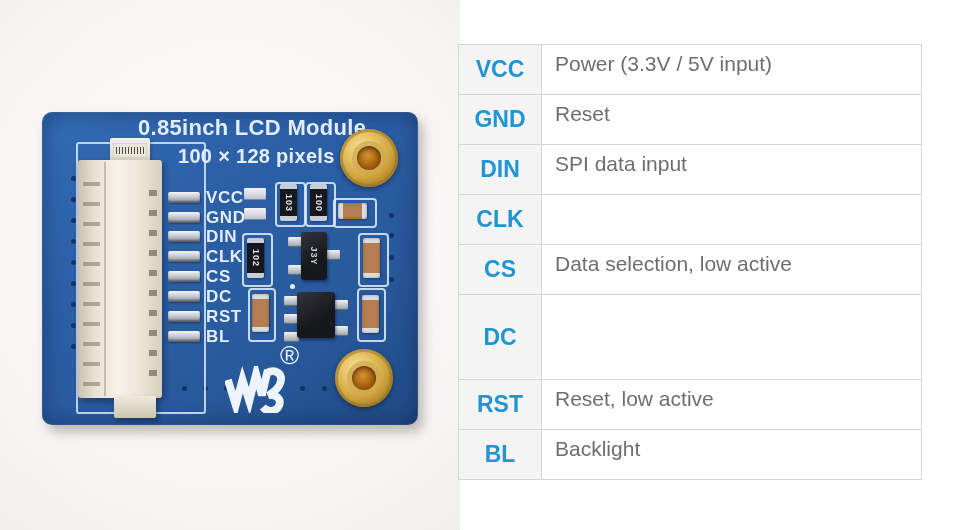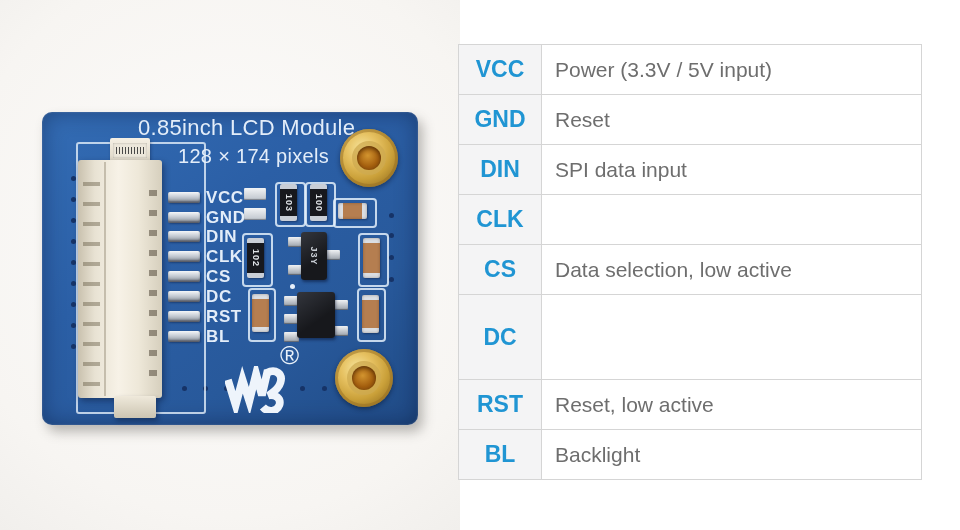--- a/index.html
+++ b/index.html
@@ -6,21 +6,21 @@
   #app{position:relative;width:960px;height:530px;background:#ffffff;overflow:hidden;
        font-family:"Liberation Sans",sans-serif;}
 
   
   .photo{position:absolute;left:0;top:0;width:460px;height:530px;
          background:radial-gradient(circle at 50% 45%, #fdfcfb 0%, #f7f5f2 75%, #f1efec 100%);}
   .board{position:absolute;left:42px;top:112px;width:376px;height:313px;border-radius:10px;
          background:linear-gradient(145deg,#336cb4 0%,#2b5fa6 38%,#28599b 70%,#204b86 100%);
          box-shadow:inset 0 0 22px rgba(0,10,40,.38), inset 0 0 2px rgba(255,255,255,.35),
                     5px 7px 12px rgba(70,65,60,.35);}
-  .sk{color:#e3edf9;font-weight:400;position:absolute;white-space:nowrap;}
+  .sk{color:#e3edf9;font-weight:700;position:absolute;white-space:nowrap;}
   .pcb-title{left:96px;top:3px;font-size:22px;letter-spacing:.3px;}
   .pcb-sub{left:136px;top:33px;font-size:20px;letter-spacing:.3px;}
 
   
   .conn-outline{position:absolute;left:34px;top:30px;width:126px;height:268px;
                 border:2px solid rgba(228,239,250,.8);border-radius:3px;}
   .conn-body{position:absolute;left:36px;top:48px;width:84px;height:238px;border-radius:3px;
              background:linear-gradient(90deg,#c9c1ae 0%,#e8e2d3 20%,#f7f2e7 48%,#eee8d9 72%,#d6cfbd 100%);
              box-shadow:2px 3px 6px rgba(8,20,50,.45);}
   .conn-divider{position:absolute;left:26px;top:2px;width:2px;height:234px;background:rgba(120,110,85,.35);}
@@ -87,35 +87,35 @@
   .rmark{position:absolute;left:238px;top:228px;font-size:26px;font-weight:400;color:#e9f1fa;}
 
   
   .pin-table{position:absolute;left:458px;top:44px;width:462px;border:1px solid #d5d5d5;background:#fff;}
   .trow{display:flex;height:49px;border-bottom:1px solid #d5d5d5;}
   .trow:last-child{border-bottom:none;}
   .trow.tall{height:84px;}
   .pin-cell{width:82px;flex:none;background:#f4f4f5;border-right:1px solid #d5d5d5;
             display:flex;align-items:center;justify-content:center;
             font-size:23px;font-weight:700;color:#2095d3;}
-  .desc-cell{flex:1;display:flex;flex-direction:column;justify-content:center;
+  .desc-cell{flex:1;display:flex;flex-direction:column;
              padding-left:13px;font-size:21px;color:#6e6e6e;background:#fff;}
   .desc-cell span{line-height:38px;white-space:nowrap;}
   .desc-cell span:empty{display:none;}
 </style>
 </head>
 <body>
 
 <div id="app">
 
   <div class="photo">
     <div class="board">
 
       <div class="sk pcb-title">0.85inch LCD Module</div>
-      <div class="sk pcb-sub">128 × 174 pixels</div>
+      <div class="sk pcb-sub">100 × 128 pixels</div>
 
       <div class="holes"></div>
 
       <div class="conn-outline"></div>
       <div class="conn-tab-top"></div>
       <div class="conn-sticker">
         <div class="sticker-lines"></div>
       </div>
       <div class="conn-body">
         <div class="conn-divider"></div>

